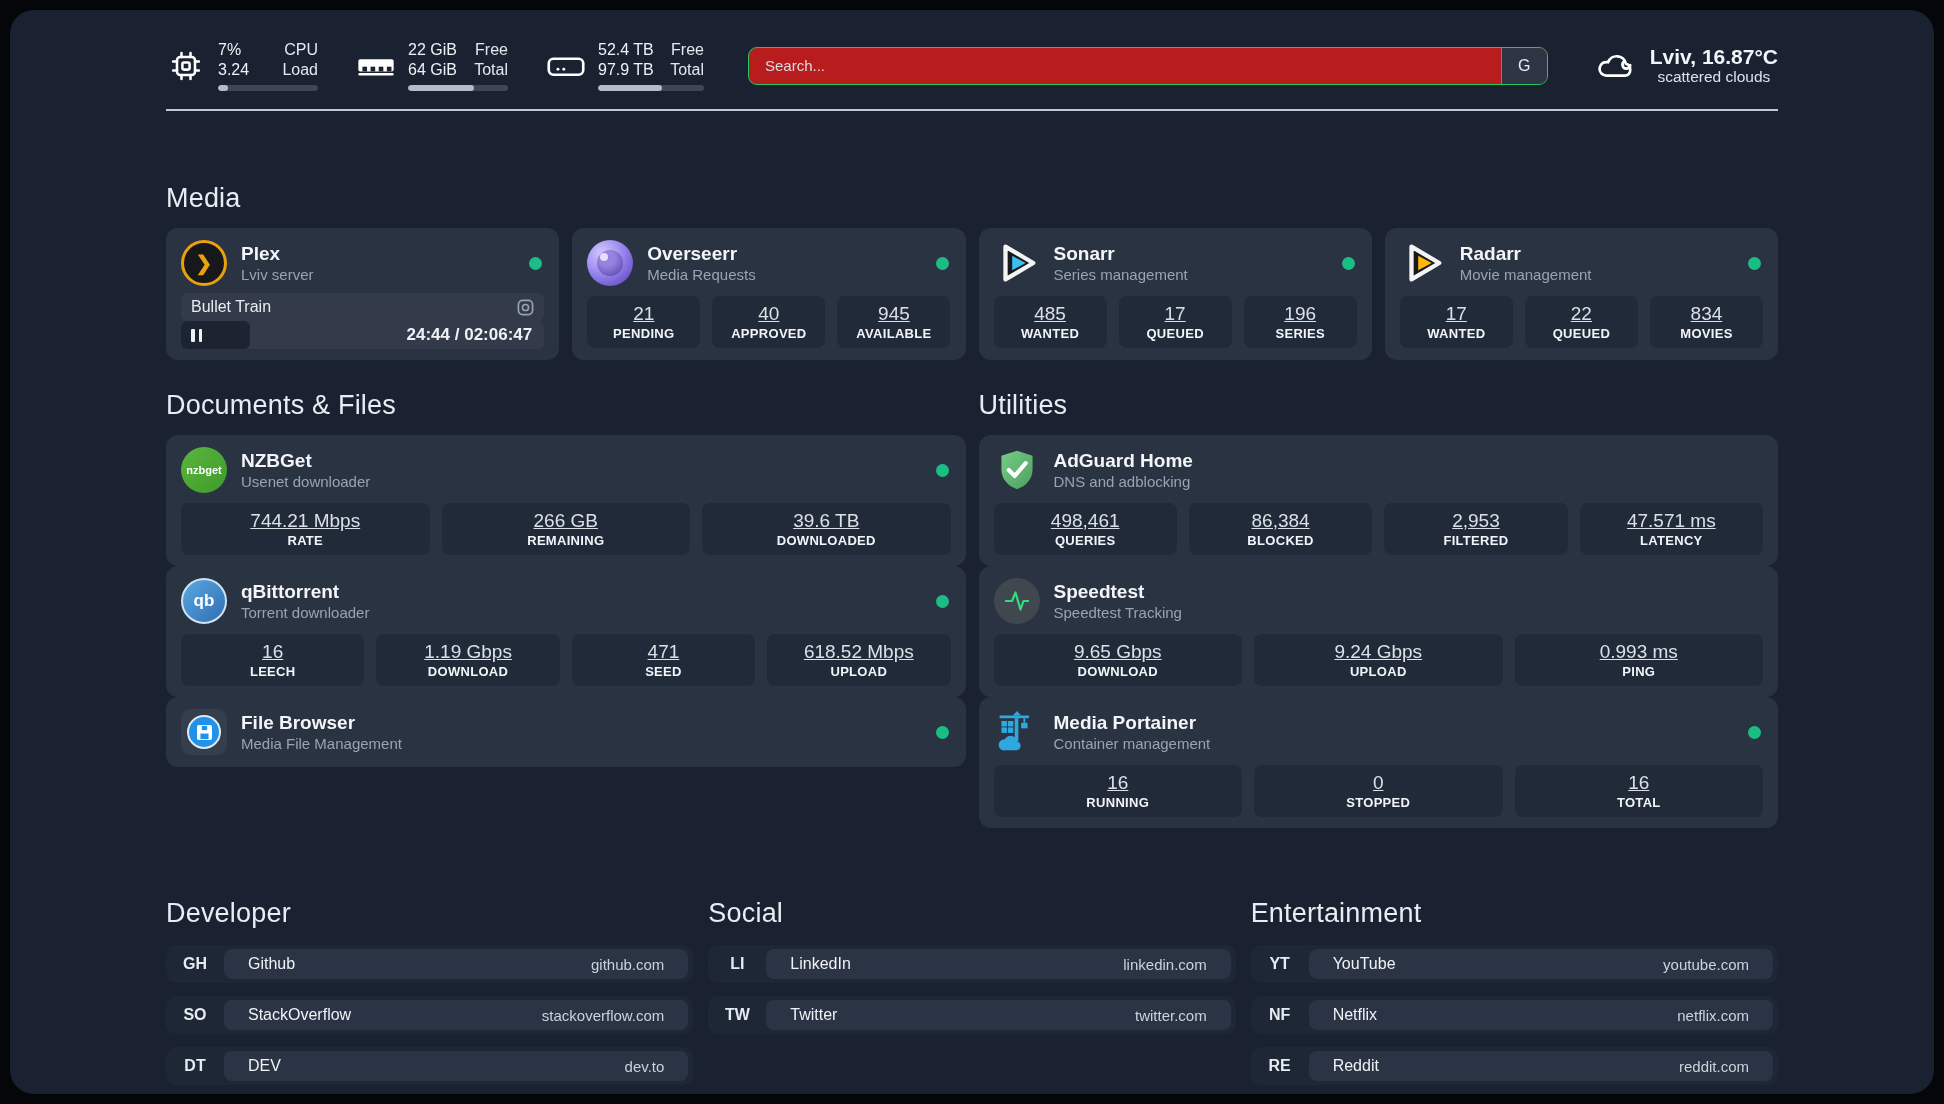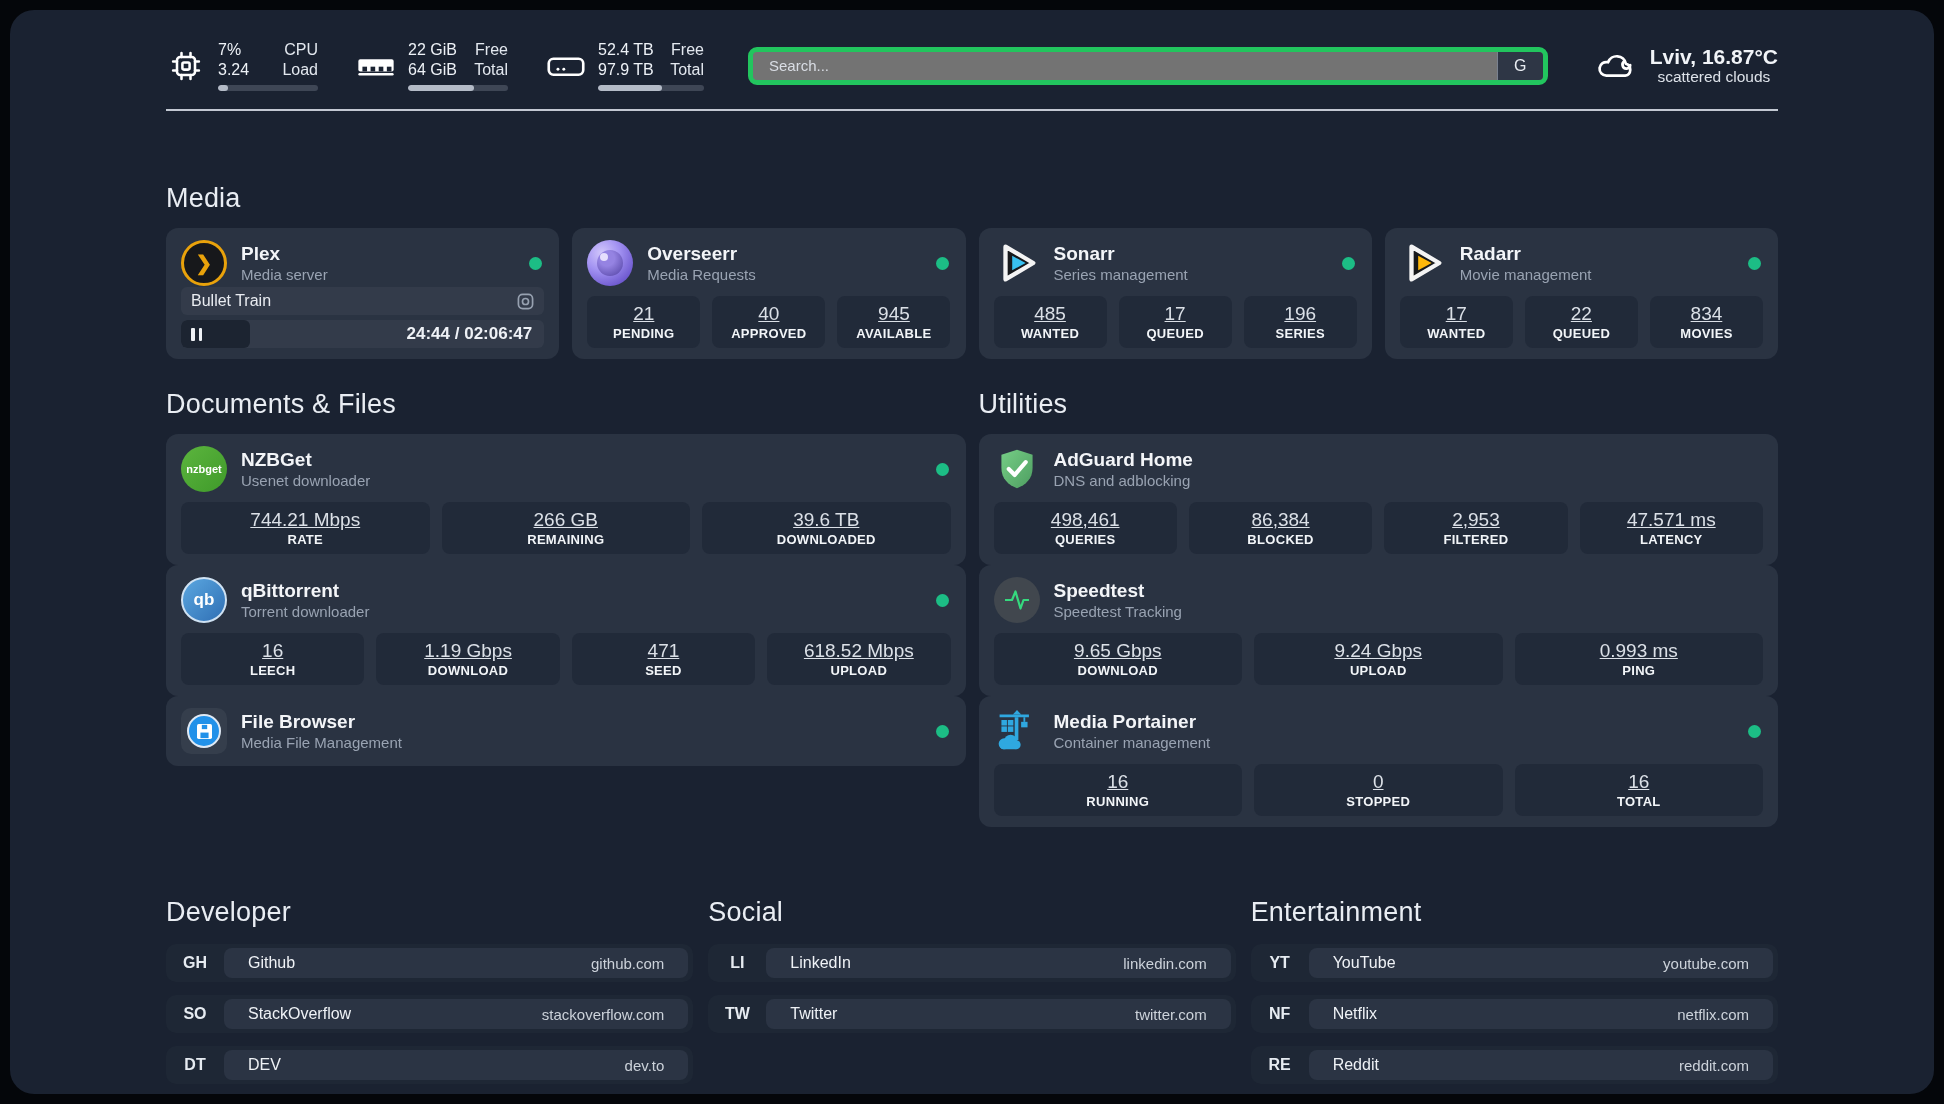--- a/index.html
+++ b/index.html
@@ -12,21 +12,21 @@
   .topbar { display:flex; align-items:center; gap:38px; }
   .sys-stat { display:flex; align-items:center; gap:12px; }
   .sys-icon { display:flex; align-items:center; justify-content:center; width:40px; }
   .sys-body { width:100px; }
   .sys-row { display:flex; justify-content:space-between; font-size:16px; line-height:20px; color:#eef2f7; }
   .sys-lab { color:#e3e8ef; }
   .sys-track { margin-top:5px; height:6px; border-radius:3px; background:#3e4655; overflow:hidden; }
   .sys-fill { height:100%; border-radius:3px; background:#b4bbc7; }
 
   .searchbox { flex:1; display:flex; align-items:stretch; height:38px; margin:0 6px;
-               background:#737373; border:5px solid #22c55e; border-radius:9px; overflow:hidden; }
+               background:#b91c1c; border:1px solid #22c55e; border-radius:9px; overflow:hidden; }
   .searchbox input { flex:1; background:transparent; border:none; outline:none; color:#f2f4f8;
                      font-size:15px; padding:0 16px; font-family:"Liberation Sans", sans-serif; }
   .searchbox input::placeholder { color:#d9dde4; }
   .search-engine { width:46px; background:#2e3645; border:none; border-left:1px solid #79818f;
                    color:#e9edf2; font-size:16px; cursor:pointer; font-family:"Liberation Sans", sans-serif; }
 
   .weather { display:flex; align-items:center; gap:12px; }
   .weather-title { font-size:21px; color:#f1f4f8; font-weight:700; line-height:21px;text-align:right; }
   .weather-sub { font-size:15.5px; color:#dde2e9; line-height:19px;text-align:center; }
 
@@ -67,21 +67,21 @@
   .icon-circle-green { border-radius:50%; background:linear-gradient(135deg,#5cb53e,#3f9a2a);
       color:#fff; font-size:11px; font-weight:700; }
   .icon-circle-blue { border-radius:50%; background:linear-gradient(135deg,#5ba7e0,#2f6fb4);
       border:2px solid #cfe2f3; color:#fff; font-size:17px; font-weight:700; }
   .icon-speedtest { border-radius:50%; background:#41474e; }
   .icon-filebrowser { border-radius:10px; background:#353e4c; }
   .fb-circle { width:34px; height:34px; border-radius:50%; background:#2191e9; border:2.5px solid #dfe9f4;
       display:flex; align-items:center; justify-content:center; }
 
   
-  .player { display:flex; flex-direction:column; gap:5px; }
+  .player { margin-top:6px; display:flex; flex-direction:column; }
   .player-row { height:28px; border-radius:6px; background:rgba(255,255,255,.045);
       display:flex; align-items:center; padding:0 10px; }
   .player-title { flex:1; font-size:16px; color:#e9ecf1; }
   .progress-row { padding:0; overflow:hidden; position:relative; }
   .pause-pill { height:100%; min-width:40px; background:#1c2431; border-radius:6px;
       display:flex; align-items:center; padding-left:10px; cursor:pointer; }
   .pause-icon { display:inline-flex; gap:4px; }
   .pause-icon i { display:block; width:3.5px; height:13px; background:#eef1f5; border-radius:1px; }
   .player-time { position:absolute; right:12px; top:0; line-height:28px; font-size:17px;
       font-weight:700; color:#eef1f6; }
@@ -201,21 +201,21 @@
   <div class="divider"></div>
 
   <h2 class="section-title media-title">Media</h2>
   <div class="media-grid">
 
     <div class="card">
       <div class="card-header">
         <span class="app-icon icon-plex">❯</span>
         <div class="app-text">
           <div class="app-name">Plex</div>
-          <div class="app-desc">Media server</div>
+          <div class="app-desc">Lviv server</div>
         </div>
         <span class="dot"></span>
       </div>
       <div class="player">
         <div class="player-row">
           <span class="player-title">Bullet Train</span>
           <span>
             <svg width="17" height="17" viewBox="0 0 18 18" fill="none" stroke="#97a1b0" stroke-width="1.8">
               <rect x="1.5" y="1.5" width="15" height="15" rx="4.5"></rect>
                   <circle cx="9" cy="9" r="3.2"></circle>

